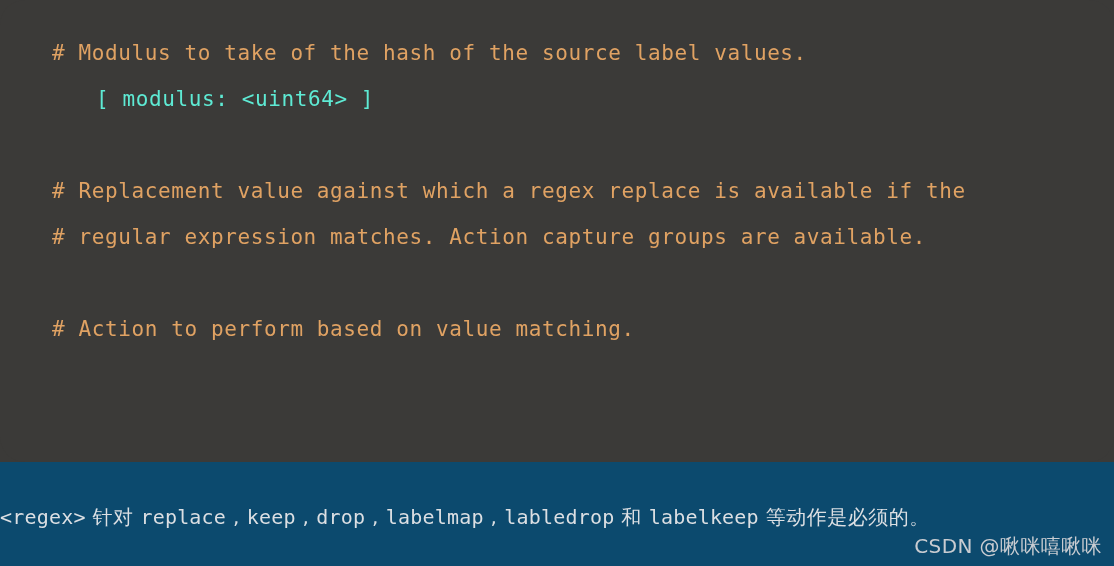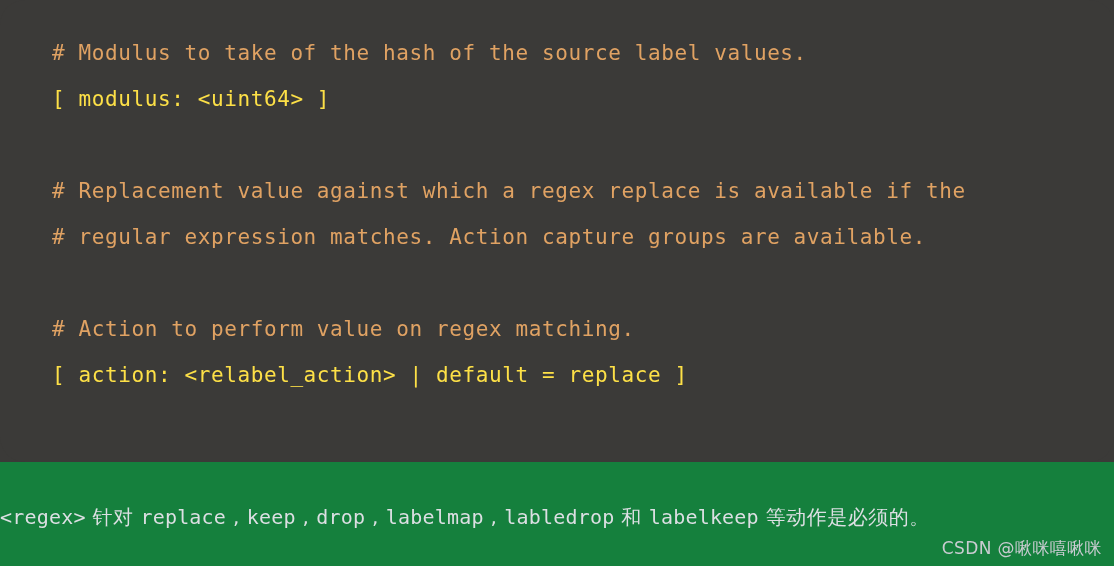--- a/index.html
+++ b/index.html
@@ -37,28 +37,28 @@
     line-height: 46px;
     height: 46px;
     white-space: pre;
     letter-spacing: 0.6px;
     color: #d6d6d4;
   }
   .code-line.blank {
     height: 46px;
   }
   .tok-comment { color: #e0a263; }
-  .tok-plain   { color: #fde047; }
+  .tok-plain   { color: #5eead4; margin-left: 44px; }
   .tok-var     { color: #6c71d8; }
 
   
   .caption-panel {
     position: relative;
     flex: 1 1 auto;
-    background: #15803d;
+    background: #0c4a6e;
     box-sizing: border-box;
     padding: 0;
     overflow: hidden;
   }
   .caption-line {
     position: absolute;
     left: 0;
     top: 42px;
     width: 1114px;
     white-space: nowrap;
@@ -75,40 +75,39 @@
   }
   .cap-mono {
     font-family: "DejaVu Sans Mono", "Liberation Mono", monospace;
     font-size: 20px;
   }
   .watermark {
     position: absolute;
     right: 12px;
     bottom: 6px;
     font-family: "DejaVu Sans", "Liberation Sans", sans-serif;
-    font-size: 17px;
+    font-size: 20px;
     color: #c9ccd1;
     letter-spacing: 0.4px;
     white-space: nowrap;
   }
 </style>
 </head>
 <body>
 
 <div class="screenshot">
 
   <div class="code-panel">
     <div class="code-line tok-comment"># Modulus to take of the hash of the source label values.</div>
     <div class="code-line tok-plain">[ modulus: &lt;uint64&gt; ]</div>
     <div class="code-line blank"></div>
     <div class="code-line tok-comment"># Replacement value against which a regex replace is available if the</div>
     <div class="code-line tok-comment"># regular expression matches. Action capture groups are available.</div>
     <div class="code-line blank"></div>
-    <div class="code-line tok-comment"># Action to perform value on regex matching.</div>
-    <div class="code-line tok-plain">[ action: &lt;relabel_action&gt; | default = replace ]</div>
+    <div class="code-line tok-comment"># Action to perform based on value matching.</div>
   </div>
 
   <div class="caption-panel">
     <div class="caption-line"><span class="cap-mono">&lt;regex&gt;</span><span class="cap-cjk"> 针对 </span><span class="cap-mono">replace</span><span class="cap-cjk"> , </span><span class="cap-mono">keep</span><span class="cap-cjk"> , </span><span class="cap-mono">drop</span><span class="cap-cjk"> , </span><span class="cap-mono">labelmap</span><span class="cap-cjk"> , </span><span class="cap-mono">labledrop</span><span class="cap-cjk"> 和 </span><span class="cap-mono">labelkeep</span><span class="cap-cjk"> 等动作是必须的。</span></div>
 
     <div class="watermark">CSDN @啾咪嘻啾咪</div>
   </div>
 
 </div>
 

